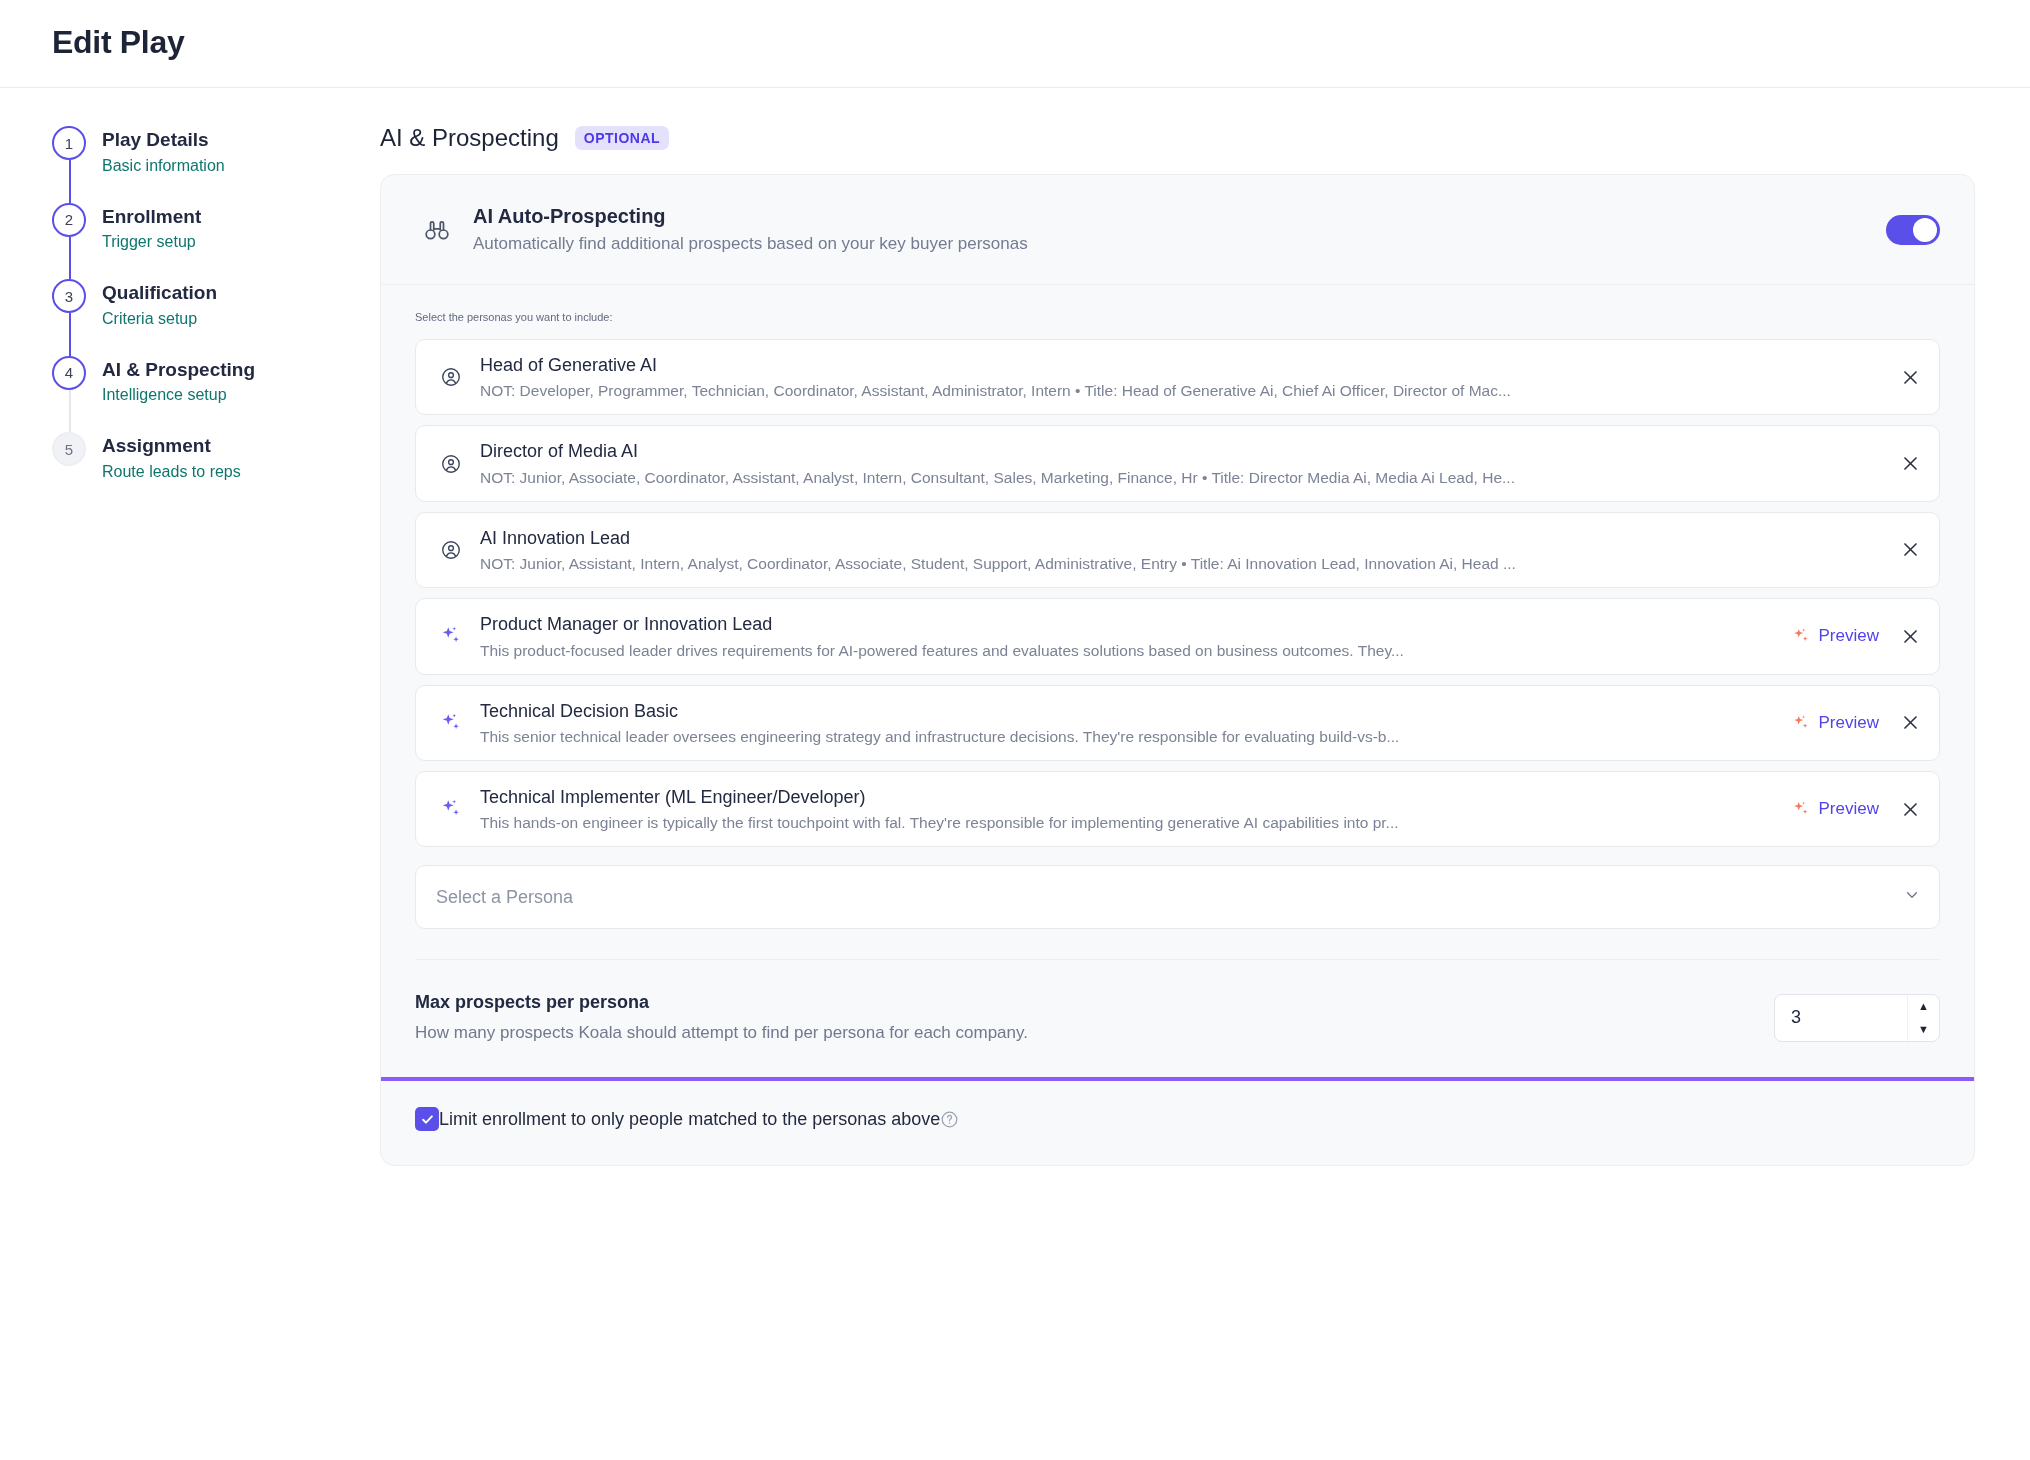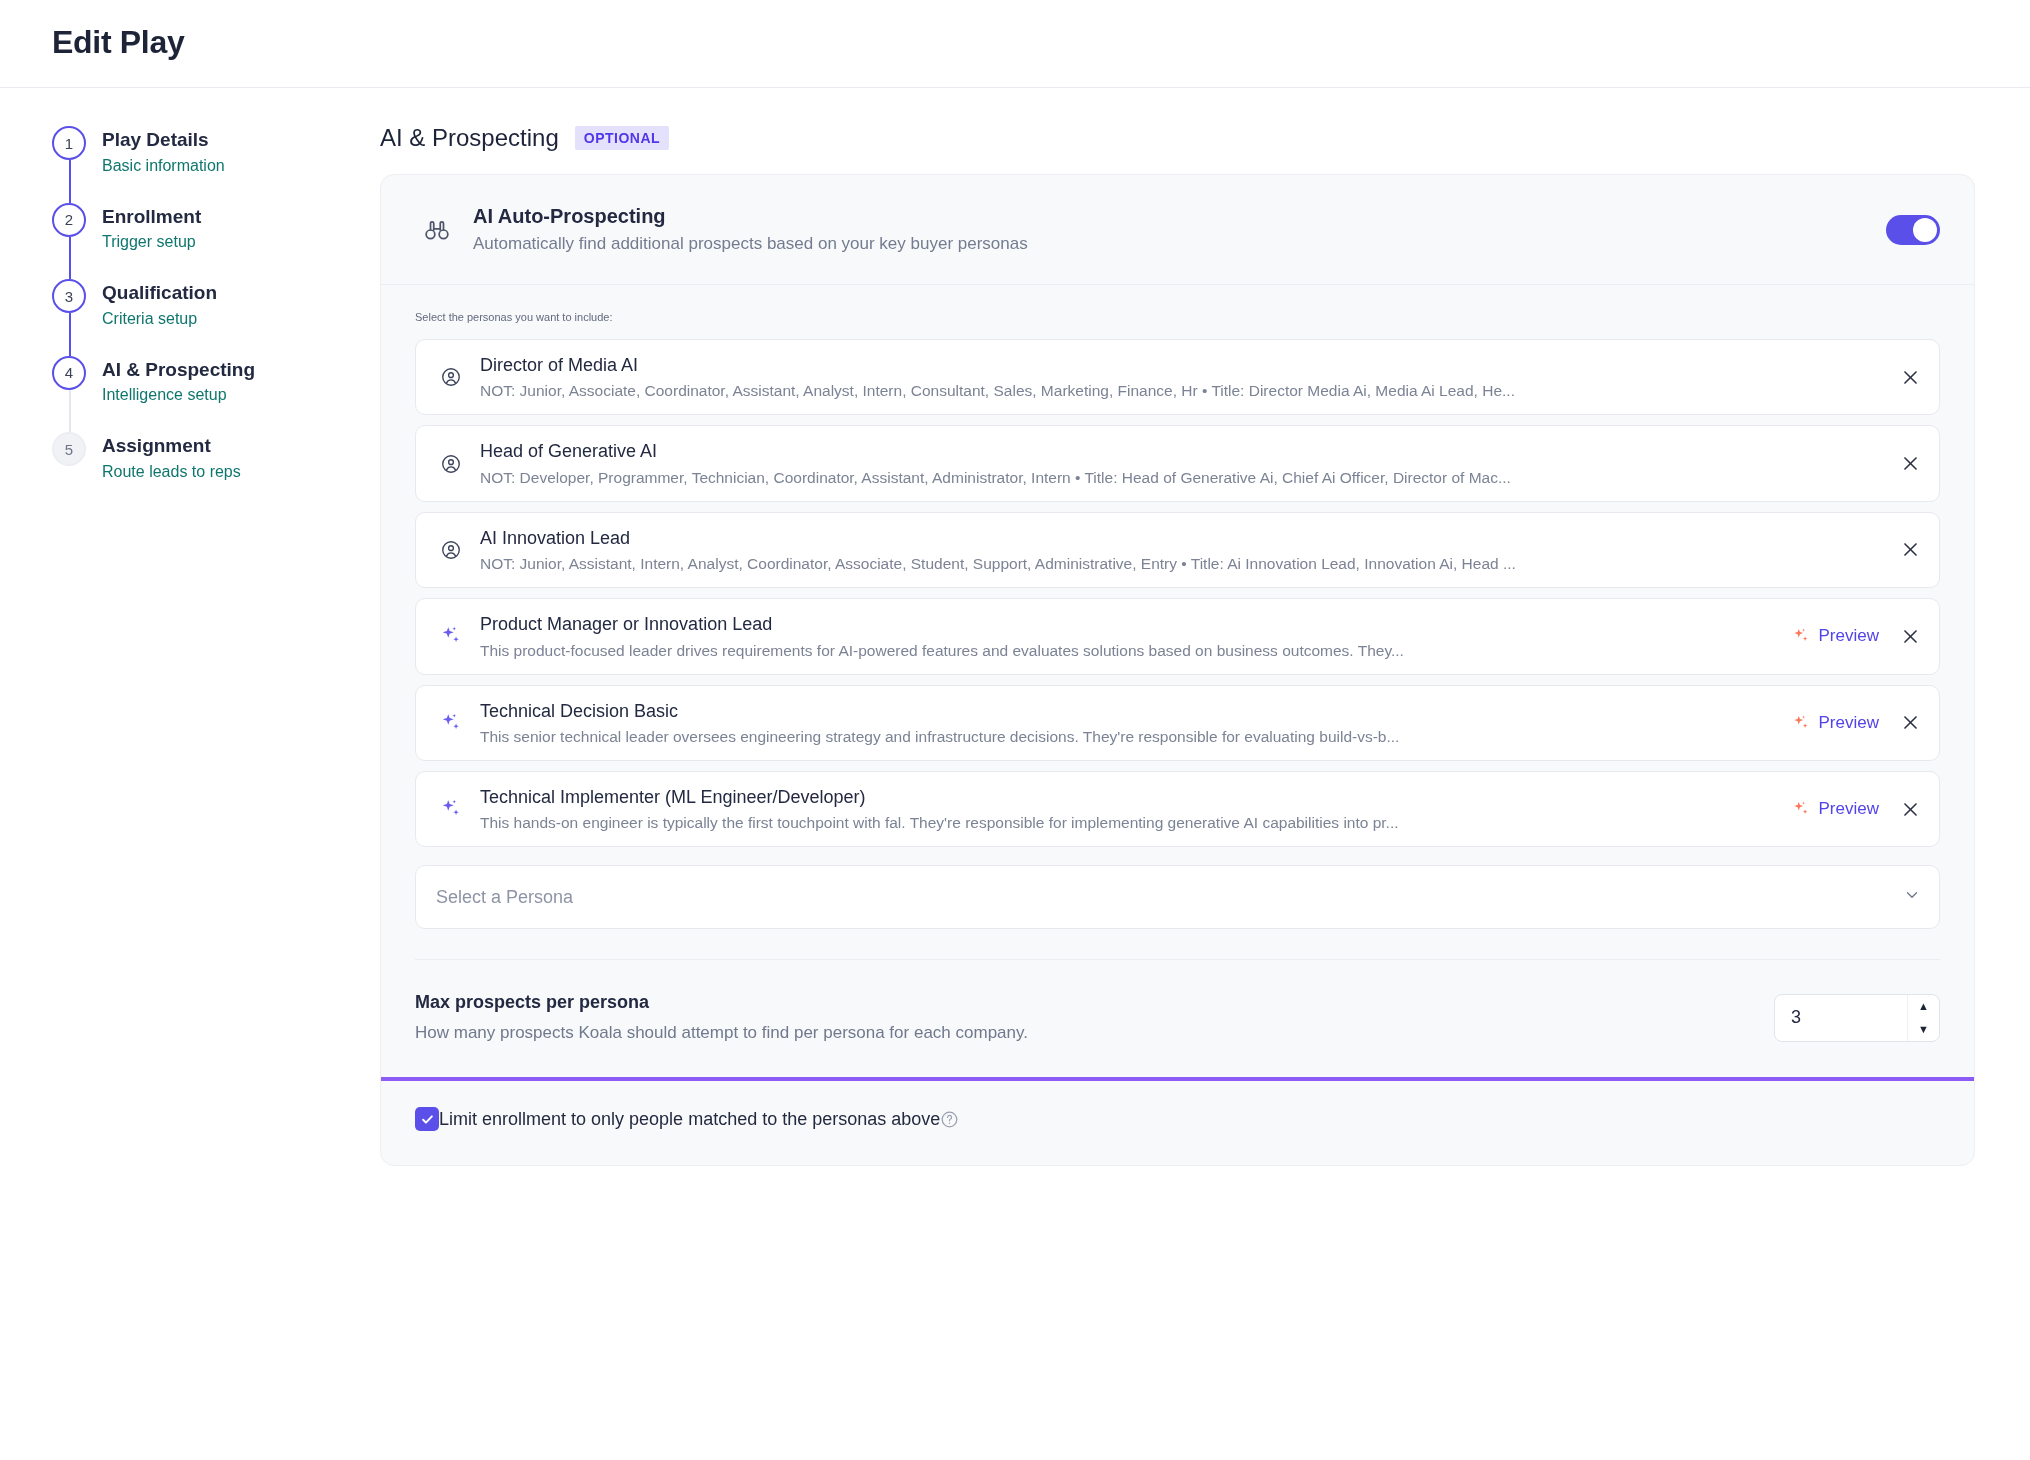--- a/index.html
+++ b/index.html
@@ -99,21 +99,21 @@
     color: #1d2339;
     font-weight: normal;
   }
   .badge-optional {
     background: #e3e1fc;
     color: #4f38e8;
     font-size: 14px;
     font-weight: bold;
     letter-spacing: 0.5px;
     padding: 5px 9px;
-    border-radius: 2px;
+    border-radius: 7px;
     line-height: 1;
   }
 
   .panel {
     background: #f8f9fb;
     border: 1px solid #eceef2;
     border-radius: 14px;
     width: 1595px;
     overflow: hidden;
   }
@@ -386,41 +386,41 @@
 
           <div class="persona-row">
             <div class="persona-icon">
               <svg width="22" height="22" viewBox="0 0 24 24" fill="none" stroke="currentColor" stroke-width="1.5">
                 <circle cx="12" cy="12" r="9"></circle>
                   <circle cx="12" cy="10" r="2.6"></circle>
                 <path d="M7.2 18.4a5.2 5.2 0 0 1 9.6 0" stroke-linecap="round"></path>
               </svg>
             </div>
             <div class="persona-body">
-              <div class="persona-name">Director of Media AI</div>
-              <div class="persona-desc">NOT: Junior, Associate, Coordinator, Assistant, Analyst, Intern, Consultant, Sales, Marketing, Finance, Hr • Title: Director Media Ai, Media Ai Lead, He...</div>
+              <div class="persona-name">Head of Generative AI</div>
+              <div class="persona-desc">NOT: Developer, Programmer, Technician, Coordinator, Assistant, Administrator, Intern • Title: Head of Generative Ai, Chief Ai Officer, Director of Mac...</div>
             </div>
             <div class="close-btn">
               <svg width="19" height="19" viewBox="0 0 24 24" fill="none" stroke="currentColor" stroke-width="2" stroke-linecap="round">
                   <path d="M5 5l14 14M19 5L5 19"></path>
                 </svg>
             </div>
           </div>
 
           <div class="persona-row">
             <div class="persona-icon">
               <svg width="22" height="22" viewBox="0 0 24 24" fill="none" stroke="currentColor" stroke-width="1.5">
                 <circle cx="12" cy="12" r="9"></circle>
                   <circle cx="12" cy="10" r="2.6"></circle>
                 <path d="M7.2 18.4a5.2 5.2 0 0 1 9.6 0" stroke-linecap="round"></path>
               </svg>
             </div>
             <div class="persona-body">
-              <div class="persona-name">Head of Generative AI</div>
-              <div class="persona-desc">NOT: Developer, Programmer, Technician, Coordinator, Assistant, Administrator, Intern • Title: Head of Generative Ai, Chief Ai Officer, Director of Mac...</div>
+              <div class="persona-name">Director of Media AI</div>
+              <div class="persona-desc">NOT: Junior, Associate, Coordinator, Assistant, Analyst, Intern, Consultant, Sales, Marketing, Finance, Hr • Title: Director Media Ai, Media Ai Lead, He...</div>
             </div>
             <div class="close-btn">
               <svg width="19" height="19" viewBox="0 0 24 24" fill="none" stroke="currentColor" stroke-width="2" stroke-linecap="round">
                   <path d="M5 5l14 14M19 5L5 19"></path>
                 </svg>
             </div>
           </div>
 
           <div class="persona-row">
             <div class="persona-icon">

